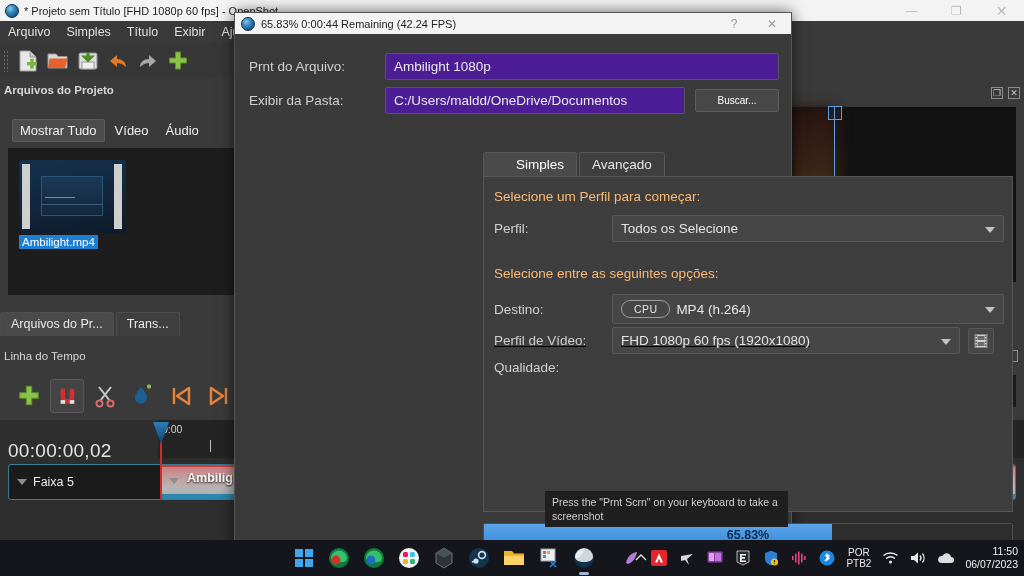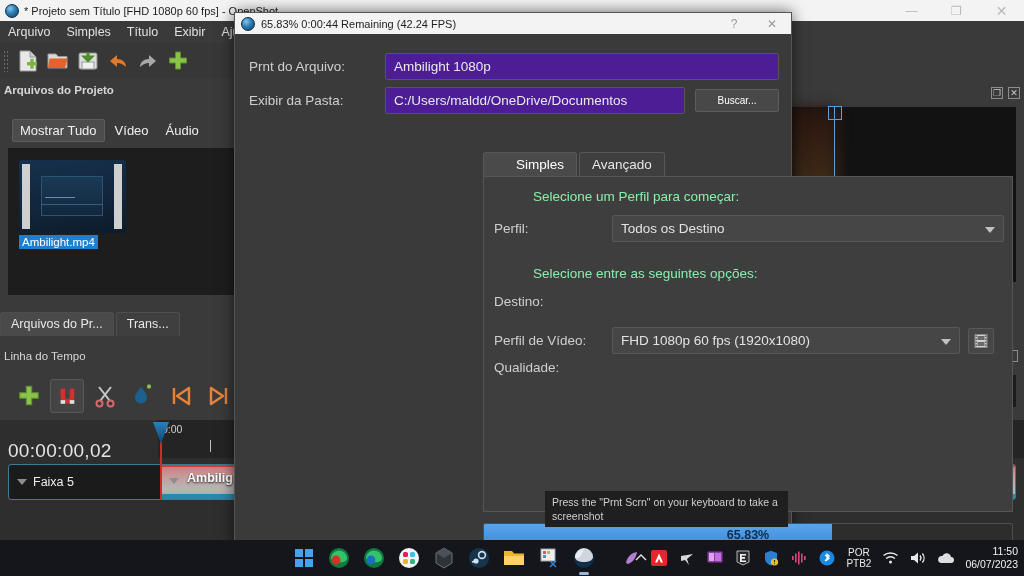--- a/index.html
+++ b/index.html
@@ -134,21 +134,21 @@
   .fbtn { background:#484848; border:1px solid #5d5d5d; color:#ffffff;
      font-size:10px; padding:5px 12px; border-radius:2px; }
 
   .tabstrip { position:absolute; left:248px; top:117px; width:300px; height:26px; display:flex; align-items:flex-end;}
   .dtab { font-size:13.5px; color:#e6e6e6; padding:4px 12px 5px 12px; background:#3f3f3f;
      border:1px solid #575757; border-bottom:none; border-radius:3px 3px 0 0; margin-right:2px; }
   .dtab.active { background:#4a4a4a; color:#fff;padding-left:32px; }
   .tabpanel { position:absolute; left:248px; top:142px; width:530px; height:336px;
      background:#3e3e3e; border:1px solid #565656; }
 
-  .section-head { font-size:13.5px; color:#86efac;margin-left:39px; }
+  .section-head { font-size:13.5px; color:#fdba74; }
   .select { background:#464646; border:1px solid #585858; border-radius:2px;
      color:#e3e3e3; font-size:13.5px; padding:5px 8px; position:relative; display:flex; align-items:center;}
   .select .caret { position:absolute; right:8px; top:50%; margin-top:-2px;
      width:0;height:0;border-left:5px solid transparent;border-right:5px solid transparent;
      border-top:6px solid #c2c2c2;}
   .cpu-pill { border:1px solid #9c9c9c; border-radius:10px; font-size:10.5px; color:#e6e6e6;
      padding:2px 12px; margin-right:6px; letter-spacing:.4px; }
   .icon-btn { background:#464646; border:1px solid #585858; border-radius:2px;
      width:26px; height:26px; display:flex;align-items:center;justify-content:center;}
 
@@ -394,32 +394,37 @@
         <div class="dtab active">Simples</div>
         <div class="dtab">Avançado</div>
       </div>
 
       <div class="tabpanel">
         <div class="section-head" style="position:absolute;left:10px;top:12px">Selecione um Perfil para começar:</div>
 
         <div class="frow" style="left:10px; top:38px; width:510px;">
           <div class="flabel" style="width:118px">Perfil:</div>
           <div class="select" style="width:392px">
-            <span>Todos os Destino</span>
+            <span>Todos os Selecione</span>
             <span class="caret"></span>
           </div>
         </div>
 
         <div class="section-head" style="position:absolute;left:10px;top:89px">Selecione entre as seguintes opções:</div>
 
         <div class="frow" style="left:10px; top:117px; width:510px;">
           <div class="flabel" style="width:118px">Destino:</div>
+          <div class="select" style="width:392px">
+            <span class="cpu-pill">CPU</span>
+            <span>MP4 (h.264)</span>
+            <span class="caret"></span>
+          </div>
         </div>
 
-        <div class="frow" style="left:10px; top:150px; width:510px;">
+        <div class="frow" style="left:10px; top:150px; width:510px;text-decoration:underline;">
           <div class="flabel" style="width:118px">Perfil de Vídeo:</div>
           <div class="select" style="width:348px">
             <span>FHD 1080p 60 fps (1920x1080)</span>
             <span class="caret"></span>
           </div>
           <div class="icon-btn" style="margin-left:8px">
             <svg width="16" height="16" viewBox="0 0 16 16">
               <rect x="2" y="1.5" width="12" height="13" fill="#cfcfcf" stroke="#8a8a8a"></rect>
               <rect x="4.5" y="3" width="7" height="4" fill="#6a6a6a"></rect>
               <rect x="4.5" y="9" width="7" height="4" fill="#6a6a6a"></rect>

